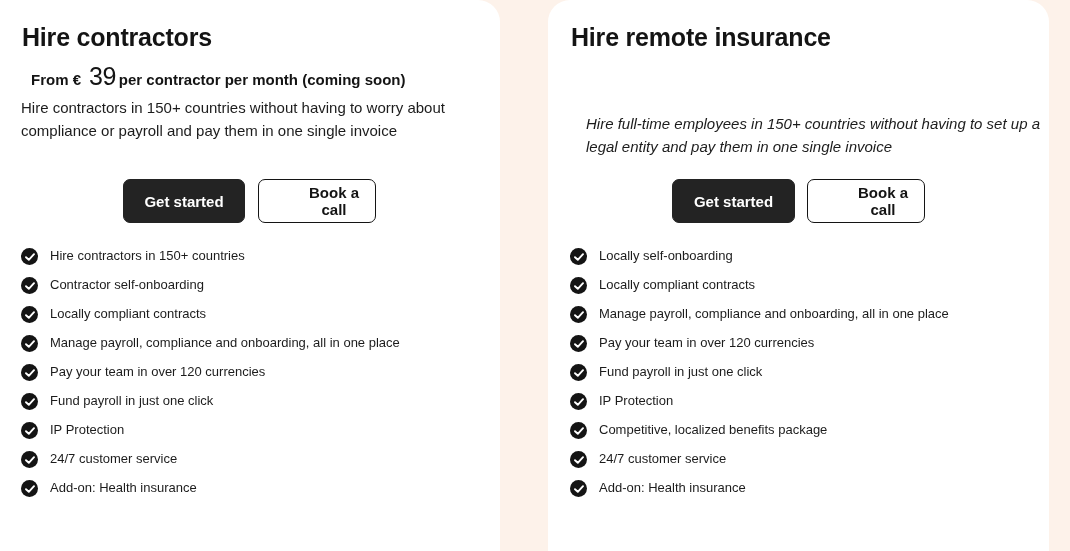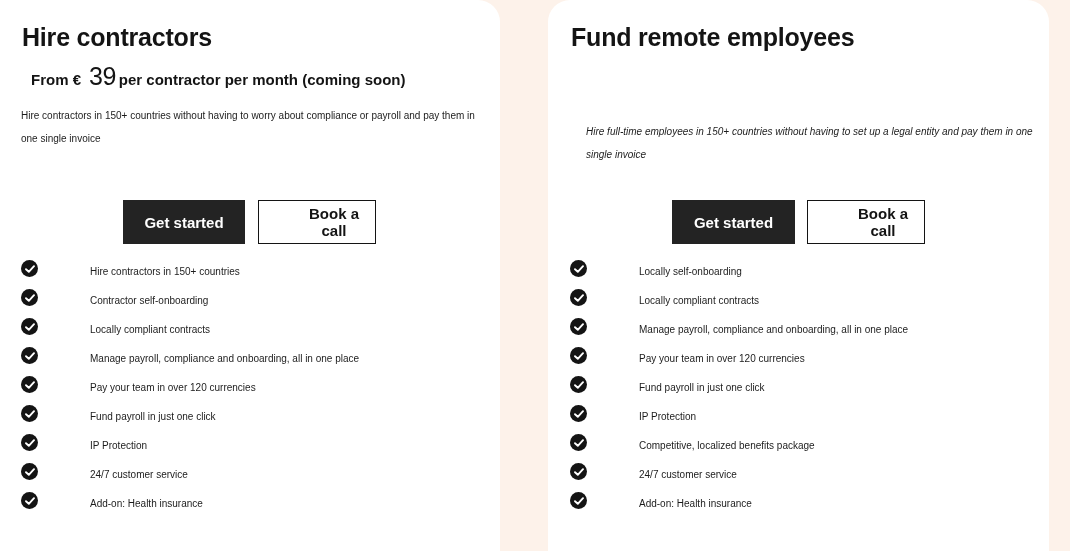--- a/index.html
+++ b/index.html
@@ -59,40 +59,39 @@
       letter-spacing: -0.5px;
       margin-left: 8px;
       margin-right: 3px;
     }
     .price .from {
       font-weight: 700;
       margin-left: 10px;
     }
     .desc {
       position: absolute;
-      top: 104px;
+      top: 96px;
       width: 460px;
-      font-size: 10px;
+      font-size: 15px;
       line-height: 23px;
       color: #1c1c1c;
     }
     .btn {
       position: absolute;
       top: 179px;
       height: 44px;
       box-sizing: border-box;
-      border-radius: 0;
+      border-radius: 7px;
       font-size: 15px;
       font-weight: 700;
       display: flex;
       align-items: center;
       justify-content: center;
       cursor: pointer;
       font-family: "Liberation Sans", sans-serif;
-      margin-top: 21px;
     }
     .btn-primary {
       background: #232323;
       color: #ffffff;
       border: 1.5px solid #232323;
     }
     .btn-secondary {
       background: #ffffff;
       color: #141414;
       border: 1.5px solid #141414;
@@ -100,26 +99,25 @@
     }
     .features {
       position: absolute;
       top: 248px;
       margin: 0;
       padding: 0;
       list-style: none;
     }
     .feature {
       display: flex;
-      align-items: flex-end;
+      align-items: flex-start;
       height: 29px;
-      font-size: 10px;
+      font-size: 13px;
       color: #1c1c1c;
       white-space: nowrap;
-      gap: 40px;
     }
     .check {
       width: 17px;
       height: 17px;
       border-radius: 50%;
       background: #141414;
       display: inline-flex;
       align-items: center;
       justify-content: center;
       margin-right: 12px;
@@ -212,21 +210,21 @@
           <svg width="10" height="8" viewBox="0 0 10 8">
             <path d="M1 4.2 L3.8 6.8 L9 1.2" fill="none" stroke="#fff" stroke-width="1.9" stroke-linecap="round" stroke-linejoin="round"></path>
           </svg>
         </span>
       <span>Add-on: Health insurance</span>
     </li>
   </ul>
 </section>
 
 <section class="card card-right">
-  <h2 class="title">Fund remote employees</h2>
+  <h2 class="title">Hire remote insurance</h2>
   <p class="desc" style="margin:16px;font-style:italic;">Hire full-time employees in 150+ countries without having to set up a legal entity and pay them in one single invoice</p>
 
   <button class="btn btn-primary" style="left:124px; width:123px;">Get started</button>
   <button class="btn btn-secondary" style="left:259px; width:118px;">Book a call</button>
 
   <ul class="features">
     <li class="feature">
       <span class="check">
           <svg width="10" height="8" viewBox="0 0 10 8">
             <path d="M1 4.2 L3.8 6.8 L9 1.2" fill="none" stroke="#fff" stroke-width="1.9" stroke-linecap="round" stroke-linejoin="round"></path>

